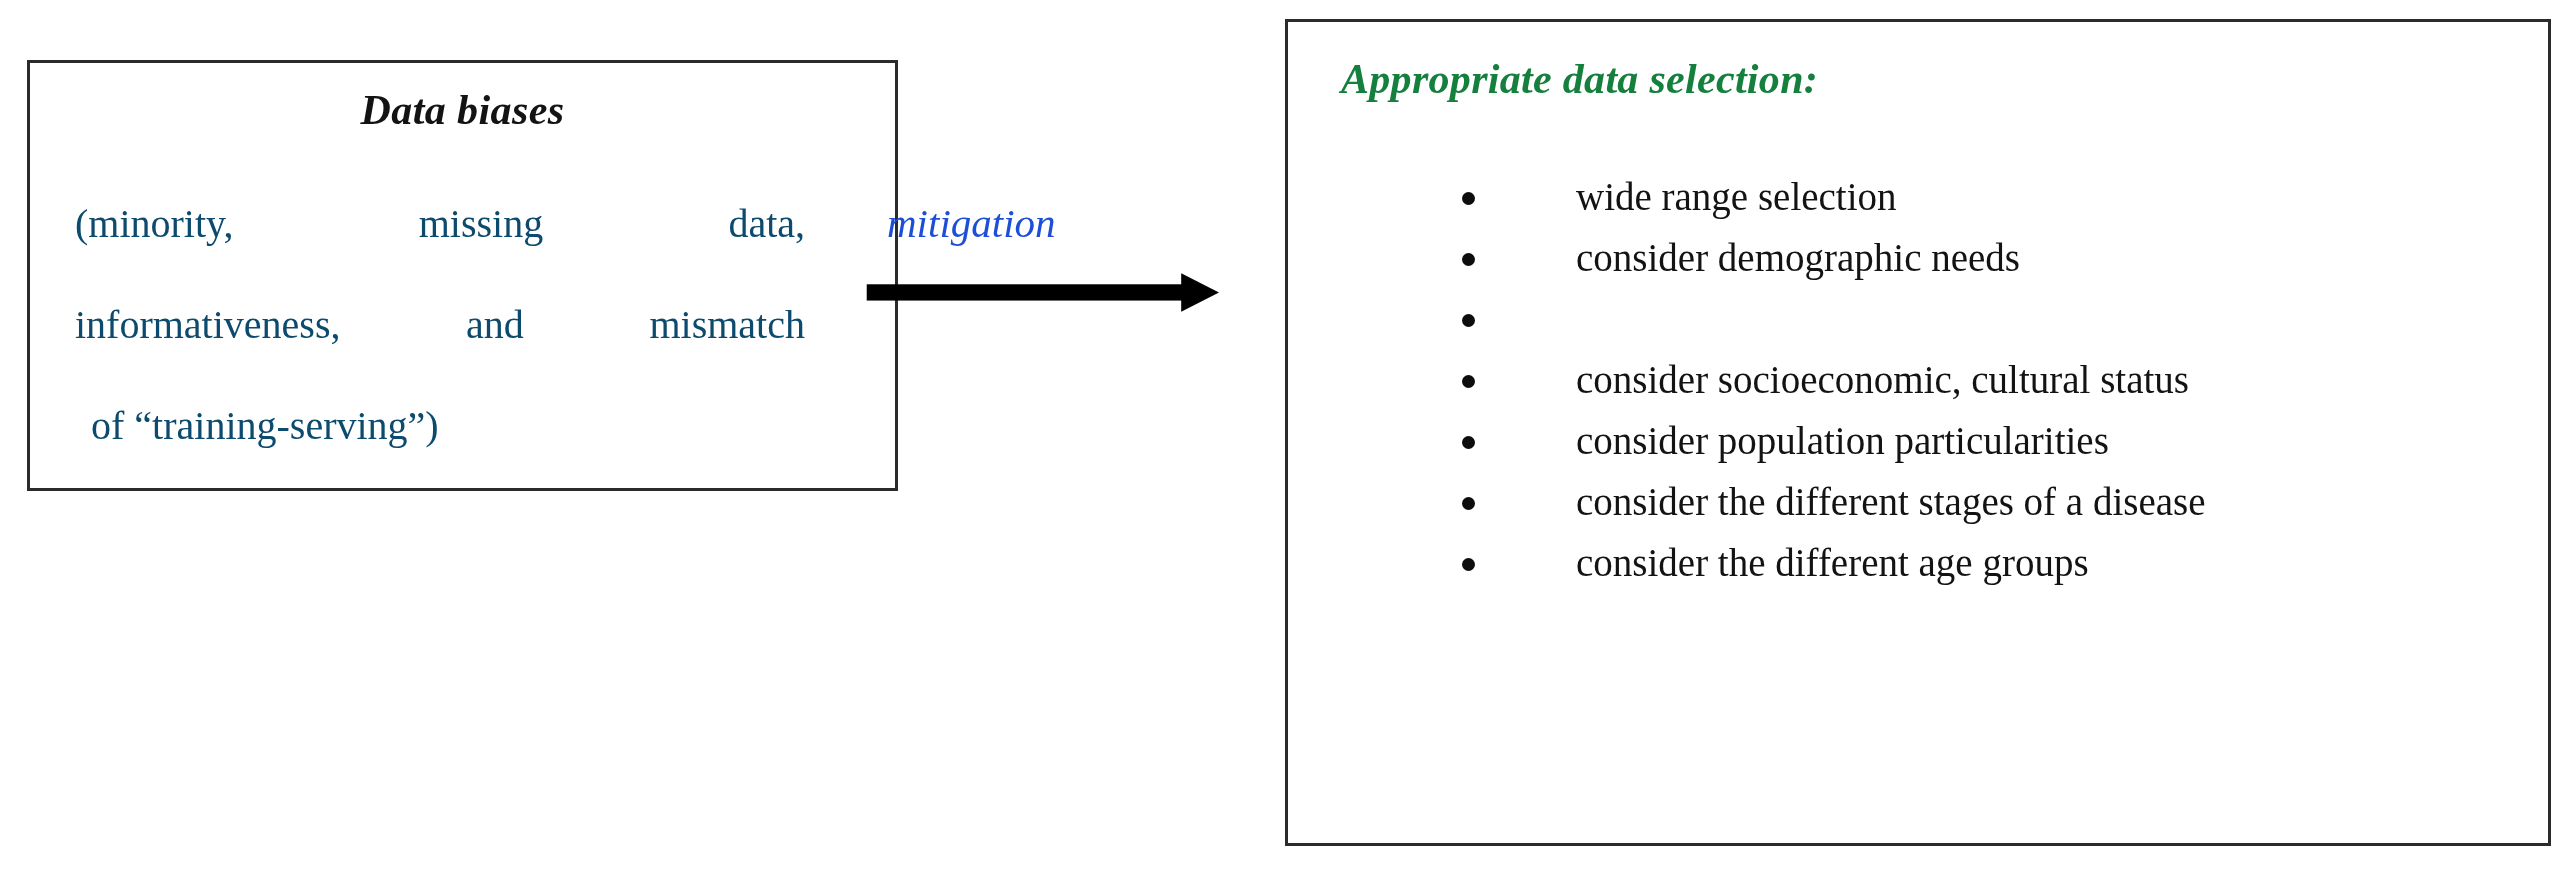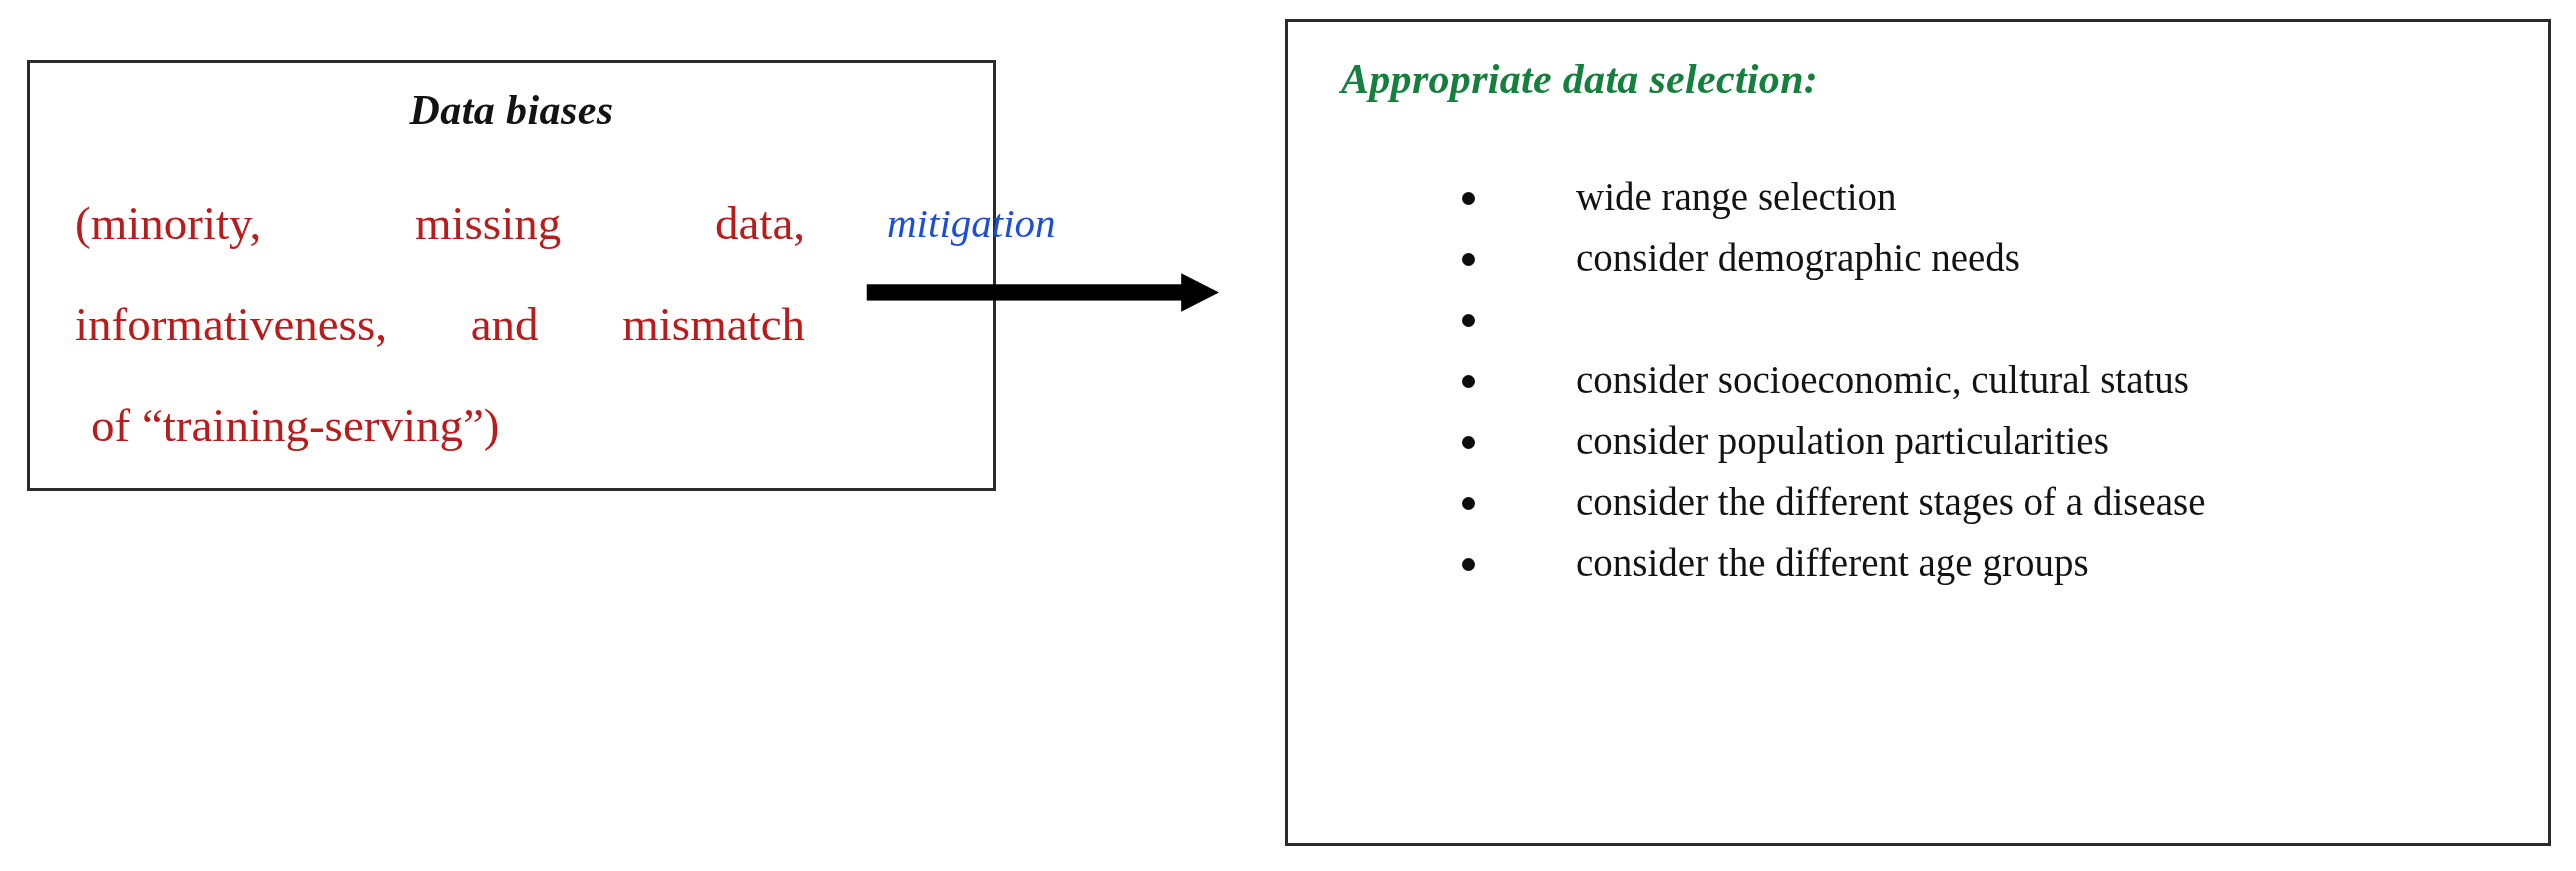--- a/index.html
+++ b/index.html
@@ -21,21 +21,21 @@
   
   .box {
     position: absolute;
     box-sizing: border-box;
     border: 3.4px solid #2b2b2b;
     background: #ffffff;
   }
   #left-box {
     left: 27px;
     top: 60px;
-    width: 969px;
+    width: 871px;
     height: 431px;
     padding-left: 38px;
   }
   #left-title {
     position: absolute;
     left: 0;
     top: 26px;
     width: 100%;
     text-align: center;
     font-size: 42px;
@@ -43,25 +43,25 @@
     font-weight: bold;
     letter-spacing: 0.4px;
     line-height: 1;
     color: #131313;
   }
   #left-paragraph {
     position: absolute;
     left: 45px;
     top: 110px;
     width: 730px;
-    font-size: 47px;
+    font-size: 40px;
     line-height: 101px;
     text-align: justify;
     text-justify: inter-word;
-    color: #b91c1c;
+    color: #0c4a6e;
   }
   #left-paragraph .just-line {
     display: block;
     text-align: justify;
     text-align-last: justify;
     white-space: normal;
   }
   #left-paragraph .last-line {
     display: block;
     text-align: right;

